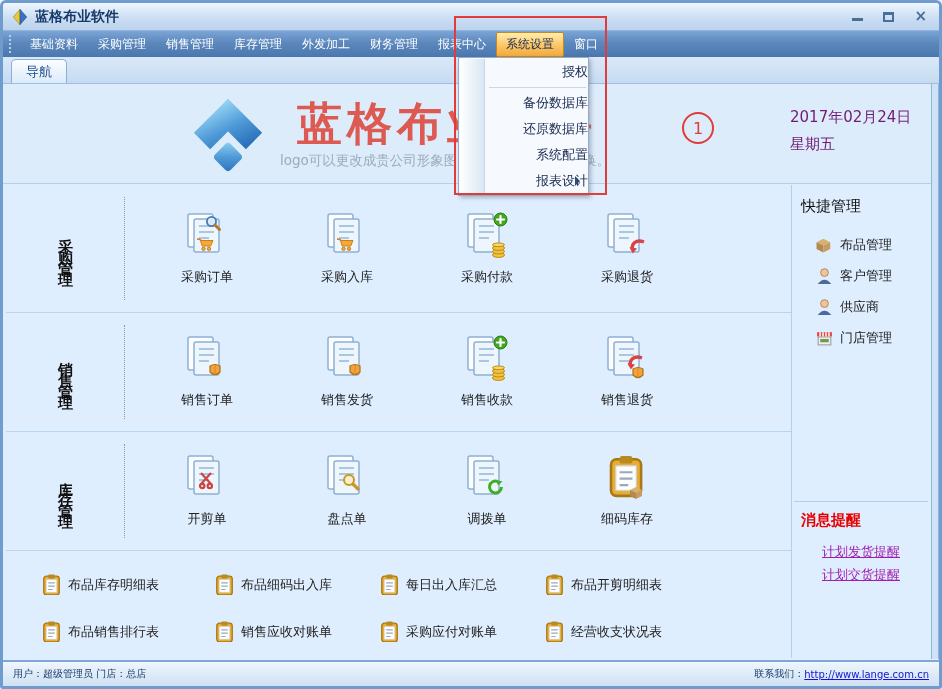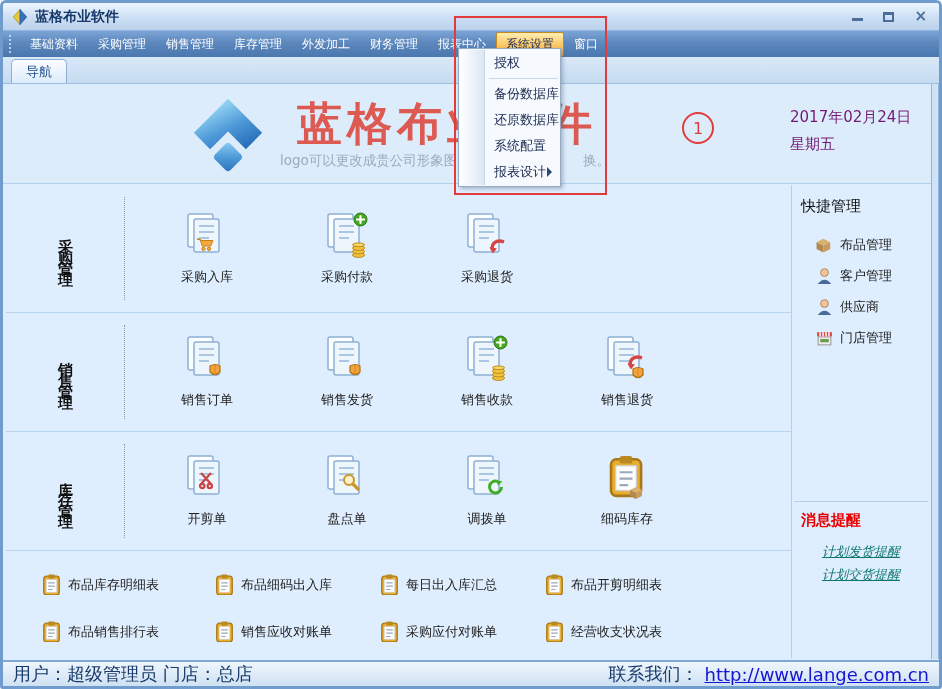--- a/index.html
+++ b/index.html
@@ -52,34 +52,34 @@
   .rep svg{width:17px;height:21px;flex:0 0 auto;}
 
   
   .sidebar{position:absolute;left:788px;top:182px;width:140px;height:473px;border-left:1px solid #b2cfec;}
   .sb-title{position:absolute;left:9px;top:12px;font-size:15px;font-weight:normal;color:#111;}
   .sb-items{position:absolute;left:0;top:44px;width:100%;}
   .sb-item{height:31px;display:flex;align-items:center;padding-left:24px;gap:7px;font-size:13px;color:#222;cursor:default;}
   .sb-item svg{width:17px;height:16px;flex:0 0 auto;}
   .sb-sep{position:absolute;left:2px;top:316px;width:134px;border-top:1px solid #b2cfec;}
   .msg-title{position:absolute;left:9px;top:326px;font-size:15px;font-weight:bold;color:#e80000;}
-  .msg-link{position:absolute;left:30px;font-size:13px;color:#0f766e;text-decoration:underline;cursor:pointer;white-space:nowrap;font-style:italic;}
+  .msg-link{position:absolute;left:30px;font-size:13px;color:#a21caf;text-decoration:underline;cursor:pointer;white-space:nowrap;}
   .ml0{top:358px;}.ml1{top:381px;}
 
   
   .scrollstrip{position:absolute;right:0;top:81px;width:8px;height:575px;background:#cfe2f6;border-left:1px solid #8fb6dd;border-right:1px solid #8fb6dd;}
 
   
-  .statusbar{position:absolute;left:0;bottom:0;width:100%;height:26px;background:linear-gradient(#eff6fd,#cfe1f3);border-top:2px solid #7fa8d9;display:flex;align-items:center;padding:0 10px;font-size:18px;color:#173a6b;}
+  .statusbar{position:absolute;left:0;bottom:0;width:100%;height:26px;background:linear-gradient(#eff6fd,#cfe1f3);border-top:2px solid #7fa8d9;display:flex;align-items:center;padding:0 10px;font-size:10px;color:#173a6b;}
   .sb-left{white-space:nowrap;}
-  .sb-right{margin-left:auto;display:flex;align-items:center;gap:6px;white-space:nowrap;}
+  .sb-right{margin-left:auto;display:flex;align-items:center;gap:0;white-space:nowrap;}
   .sb-link{color:#1414d2;text-decoration:underline;cursor:pointer;}
 
   
-  .dropdown{position:absolute;left:455px;top:45px;width:103px;background:#f6fafe;border:1px solid #96abc4;box-shadow:2px 2px 4px rgba(60,80,110,.35);z-index:50;padding:1px 0;}
+  .dropdown{position:absolute;left:455px;top:54px;width:131px;background:#f6fafe;border:1px solid #96abc4;box-shadow:2px 2px 4px rgba(60,80,110,.35);z-index:50;padding:1px 0;text-align:right;}
   .dd-gutter{position:absolute;left:1px;top:1px;bottom:1px;width:25px;background:linear-gradient(90deg,#ffffff,#dae7f4);border-right:1px solid #c5d6e8;}
   .dd-item{position:relative;height:26px;line-height:26px;padding-left:35px;font-size:13px;color:#1a2a50;white-space:nowrap;cursor:default;}
   .dd-sep{margin:2px 2px 2px 30px;border-top:1px solid #c8d8e8;}
   .dd-arrow{position:absolute;right:8px;top:8px;width:0;height:0;border-left:5px solid #2a4a74;border-top:5px solid transparent;border-bottom:5px solid transparent;}
 
   
   .anno-rect{position:absolute;left:451px;top:13px;width:153px;height:179px;border:2px solid #e23b3b;z-index:100;pointer-events:none;}
   .anno-circle{position:absolute;left:679px;top:109px;width:32px;height:32px;border:2px solid #e23b3b;border-radius:50%;color:#e23b3b;font-size:16px;display:flex;align-items:center;justify-content:center;z-index:100;}
 </style>
 </head>
@@ -224,20 +224,28 @@
     <div class="secrow r1">
       <div class="seclabel">
           <span class="v-label">采购管理</span>
         </div>
       <div class="dotsep"></div>
       <div class="cells">
         <div class="cell">
           <svg viewBox="0 0 48 48">
               <use href="#s-doc"></use>
               <use href="#s-cart" x="14" y="27"></use>
+              <use href="#s-mag" x="23" y="4"></use>
+            </svg>
+          <span class="clabel">采购订单</span>
+        </div>
+        <div class="cell">
+          <svg viewBox="0 0 48 48">
+              <use href="#s-doc"></use>
+              <use href="#s-cart" x="14" y="27"></use>
             </svg>
           <span class="clabel">采购入库</span>
         </div>
         <div class="cell">
           <svg viewBox="0 0 48 48">
               <use href="#s-doc"></use>
               <use href="#s-plus" x="31" y="1"></use>
               <use href="#s-coins" x="29" y="31"></use>
             </svg>
           <span class="clabel">采购付款</span>

